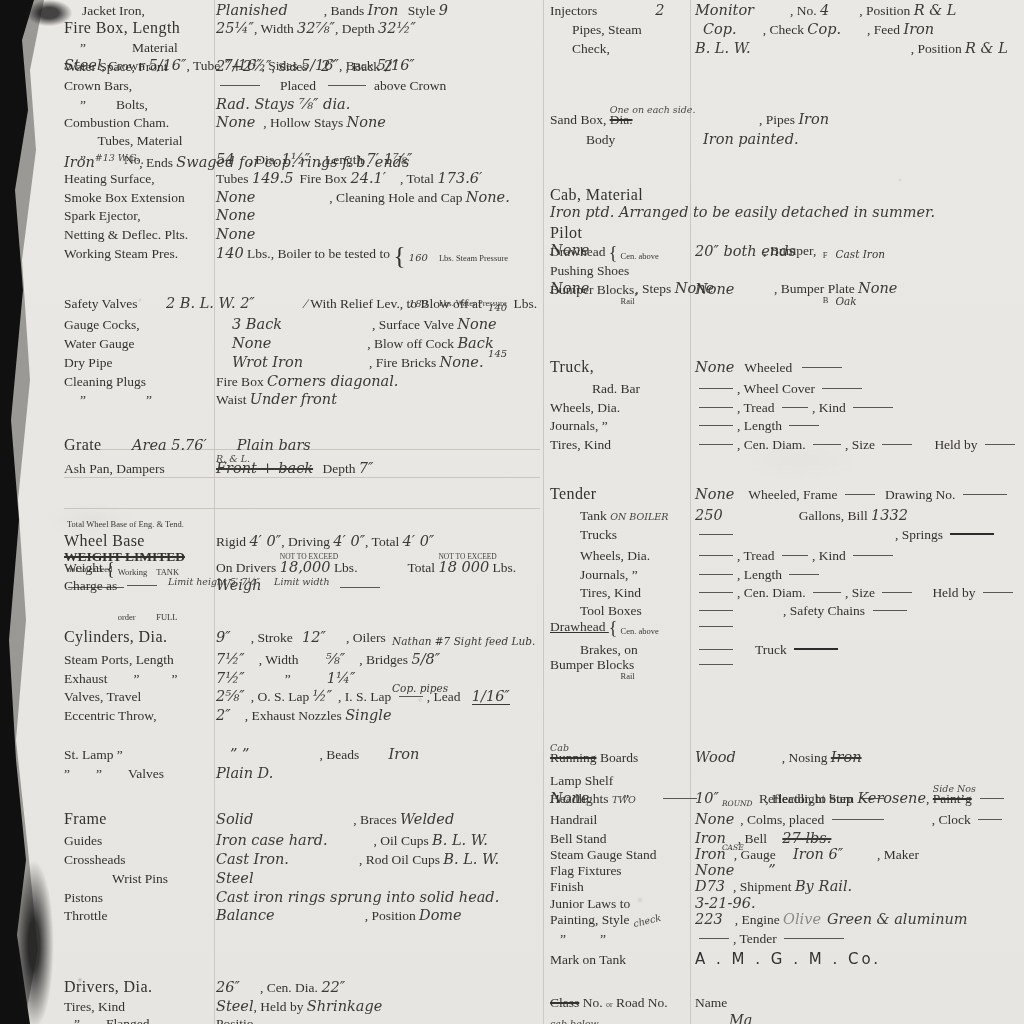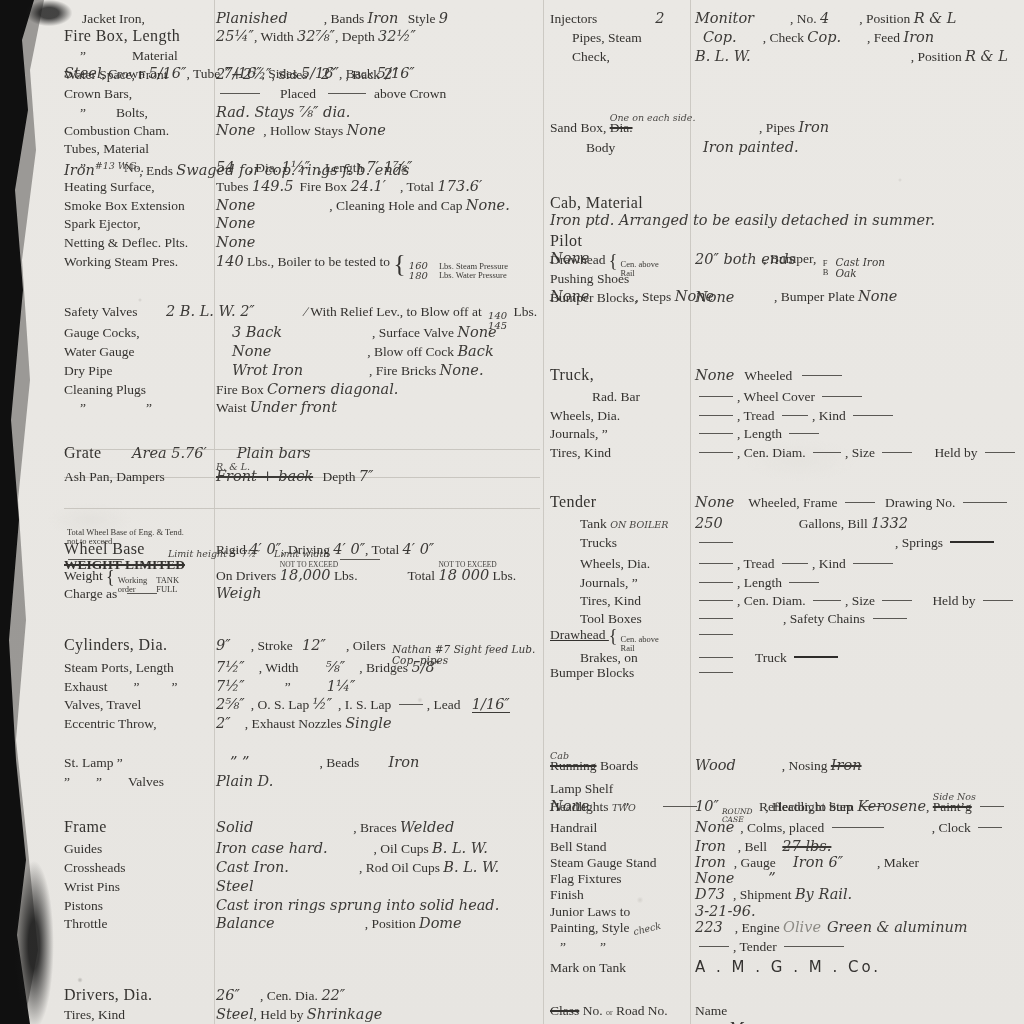--- a/index.html
+++ b/index.html
@@ -18,39 +18,39 @@
       radial-gradient(80px 30px at 800px 460px,#e2e0db 0,transparent 70%);}
   #torn1{position:absolute;left:0;top:0;width:40px;height:1024px;background:#101010;
     clip-path:polygon(0 0,34px 0,22px 40px,28px 110px,15px 190px,23px 290px,11px 420px,19px 520px,9px 640px,16px 760px,26px 860px,17px 935px,30px 1024px,0 1024px);}
   #torn2{position:absolute;left:0;top:0;width:52px;height:1024px;background:#3c3a38;opacity:.45;
     clip-path:polygon(0 0,44px 0,30px 70px,36px 150px,22px 260px,30px 380px,18px 500px,26px 620px,16px 740px,28px 850px,38px 950px,24px 1024px,0 1024px);}
   #blotch-top{position:absolute;left:26px;top:0;width:46px;height:26px;background:radial-gradient(#1a1a1a 30%,transparent 72%);opacity:.8;}
   #blotch-bottom{position:absolute;left:14px;top:860px;width:40px;height:170px;background:radial-gradient(#161616 20%,transparent 70%);opacity:.85;}
   .vrule{position:absolute;top:0;height:1024px;width:1px;background:#ccc9c3;}
   .hrule{position:absolute;height:1px;background:#c9c6c0;}
   
-  .col{position:absolute;top:8px;height:788px;}
+  .col{position:absolute;top:0;height:788px;}
   .row{position:absolute;left:0;width:100%;line-height:17px;}
   .rl{display:inline-block;vertical-align:top;white-space:nowrap;}
   .rv{display:inline-block;vertical-align:top;white-space:nowrap;}
   .sp{font-family:"Liberation Serif",serif;font-size:13.5px;color:#34322f;}
   .sh{font-family:"DejaVu Serif",serif;font-style:italic;font-size:14.5px;color:#3c3a37;}
   .shs{font-family:"DejaVu Serif",serif;font-style:italic;font-size:9.5px;color:#464440;}
   .sps{font-family:"Liberation Serif",serif;font-size:8px;color:#4a4844;}
   .big{font-size:16px;letter-spacing:.4px;}
   .bold{font-weight:bold;}
   .u{text-decoration:underline;}
   .strike{text-decoration:line-through;text-decoration-thickness:2px;}
   .undl{border-bottom:1.5px solid #3c3a37;}
   .supr{vertical-align:6px;}
   .slant{transform:rotate(-14deg);display:inline-block;}
   .faint{color:#8d8b85;}
   .dash{display:inline-block;width:34px;height:1px;background:#5a5854;vertical-align:4px;margin:0 4px;}
   .dashb{display:inline-block;width:40px;height:2.5px;background:#2e2c2a;vertical-align:4px;margin:0 4px;}
-  .stk{display:inline-flex;flex-direction:column;vertical-align:-3px;line-height:8px;font-size:8.5px;margin:0 3px;}
+  .stk{display:inline-flex;flex-direction:column;vertical-align:-3px;line-height:8px;font-size:8.5px;margin:0 3px;gap:36px;}
   .stk.hwq{font-family:"DejaVu Serif",serif;font-style:italic;font-size:10px;line-height:10px;color:#3c3a37;}
   .stk.med{font-size:10.5px;line-height:10.5px;}
   .stk.tiny{font-size:7.5px;line-height:7.5px;}
   .stk.lbl2{font-family:"Liberation Serif",serif;font-size:8.5px;line-height:8.5px;color:#3a3834;font-style:normal;}
   .brace{font-size:26px;line-height:10px;vertical-align:-6px;font-weight:300;}
   .brace2{font-size:18px;line-height:10px;vertical-align:-3px;font-weight:300;}
   .raise{vertical-align:7px;}
   .rel{position:relative;display:inline-block;}
   .abv{position:absolute;left:0;bottom:10px;white-space:nowrap;font-family:"DejaVu Serif",serif;font-style:italic;font-size:9.5px;color:#4a4845;}
   .abv.prsm{font-family:"Liberation Serif",serif;font-style:normal;font-size:7.5px;color:#454340;bottom:11px;}
@@ -73,21 +73,21 @@
     <div class="hrule" style="left: 64px; top: 508px; width: 476px;"></div>
     <div id="content">
       <div class="col" style="left: 64px; width: 478px;">
         <div class="row" style="top: 1px;"><span class="rl" style="width: 152px;"><span class="sp" style="margin-left: 18px;">Jacket Iron,</span></span><span class="rv"><span class="sh">Planished</span><span class="sp" style="margin-left: 36px;">, Bands </span><span class="sh">Iron</span><span class="sp" style="margin-left: 6px;">  Style </span><span class="sh">9</span></span></div>
         <div class="row" style="top: 19px;"><span class="rl" style="width: 152px;"><span class="sp big">Fire Box, Length</span></span><span class="rv"><span class="sh">25¼″</span><span class="sp">, Width </span><span class="sh">32⅞″</span><span class="sp">, Depth </span><span class="sh">32½″</span></span></div>
         <div class="row" style="top: 38px;"><span class="rl" style="width: 152px;"><span class="sp" style="margin-left: 16px;">”</span><span class="sp" style="margin-left: 46px;">Material</span></span><span class="rv"><span class="sh">Steel</span><span class="sp">, Crown </span><span class="sh">5/16″</span><span class="sp">, Tube </span><span class="sh">7/16″</span><span class="sp">, Sides </span><span class="sh">5/16″</span><span class="sp">, Back </span><span class="sh">5/16″</span></span></div>
         <div class="row" style="top: 57px;"><span class="rl" style="width: 152px;"><span class="sp">Water Space, Front</span></span><span class="rv"><span class="sh">2″+2½″</span><span class="sp">, Sides </span><span class="sh" style="margin-left: 10px;">2″</span><span class="sp" style="margin-left: 10px;">, Back </span><span class="sh">2″</span></span></div>
         <div class="row" style="top: 76px;"><span class="rl" style="width: 152px;"><span class="sp">Crown Bars,</span></span><span class="rv"><span class="dash" style="width: 40px;"></span><span class="sp" style="margin-left: 16px;">Placed</span><span class="dash" style="width: 38px; margin-left: 12px;"></span><span class="sp" style="margin-left: 4px;">above Crown</span></span></div>
         <div class="row" style="top: 95px;"><span class="rl" style="width: 152px;"><span class="sp" style="margin-left: 16px;">”</span><span class="sp" style="margin-left: 30px;">Bolts,</span></span><span class="rv"><span class="sh">Rad. Stays ⅞″ dia.</span></span></div>
         <div class="row" style="top: 113px;"><span class="rl" style="width: 152px;"><span class="sp">Combustion Cham.</span></span><span class="rv"><span class="sh">None</span><span class="sp" style="margin-left: 8px;">, Hollow Stays </span><span class="sh">None</span></span></div>
-        <div class="row" style="top: 131px;"><span class="rl" style="width: 152px;"><span class="sp">Tubes, Material</span></span><span class="rv"><span class="sh">Iron</span><span class="shs supr">#13 W.G.</span><span class="sp">, Ends </span><span class="sh">Swaged for cop. rings f. b. ends</span></span></div>
+        <div class="row" style="top: 131px;"><span class="rl" style="width: 152px; text-align: center;"><span class="sp">Tubes, Material</span></span><span class="rv"><span class="sh">Iron</span><span class="shs supr">#13 W.G.</span><span class="sp">, Ends </span><span class="sh">Swaged for cop. rings f. b. ends</span></span></div>
         <div class="row" style="top: 150px;"><span class="rl" style="width: 152px;"><span class="sp" style="margin-left: 16px;">”</span><span class="sp" style="margin-left: 38px;">No.</span></span><span class="rv"><span class="sh">54</span><span class="sp" style="margin-left: 14px;">, Dia. </span><span class="sh">1½″</span><span class="sp" style="margin-left: 8px;">, Length </span><span class="sh">7′ 1⅞″</span></span></div>
         <div class="row" style="top: 169px;"><span class="rl" style="width: 152px;"><span class="sp">Heating Surface,</span></span><span class="rv"><span class="sp">Tubes </span><span class="sh">149.5</span><span class="sp" style="margin-left: 6px;">Fire Box </span><span class="sh">24.1′</span><span class="sp" style="margin-left: 14px;">, Total </span><span class="sh">173.6′</span></span></div>
         <div class="row" style="top: 188px;"><span class="rl" style="width: 152px;"><span class="sp">Smoke Box Extension</span></span><span class="rv"><span class="sh">None</span><span class="sp" style="margin-left: 74px;">, Cleaning Hole and Cap </span><span class="sh">None.</span></span></div>
         <div class="row" style="top: 206px;"><span class="rl" style="width: 152px;"><span class="sp">Spark Ejector,</span></span><span class="rv"><span class="sh">None</span></span></div>
         <div class="row" style="top: 225px;"><span class="rl" style="width: 152px;"><span class="sp">Netting &amp; Deflec. Plts.</span></span><span class="rv"><span class="sh">None</span></span></div>
         <div class="row" style="top: 244px;"><span class="rl" style="width: 152px;"><span class="sp">Working Steam Pres.</span></span><span class="rv"><span class="sh">140</span><span class="sp"> Lbs., Boiler to be tested to </span><span class="sp brace">{</span><span class="stk hwq ">
               <span>160</span>
               <span>180</span>
             </span><span class="stk lbl2 lbl2" style="margin-left: 8px;">
               <span>Lbs. Steam Pressure</span>
@@ -124,21 +124,21 @@
             </span></span></div>
         <div class="row" style="top: 650px;"><span class="rl" style="width: 152px;"><span class="sp">Steam Ports, Length</span></span><span class="rv"><span class="sh">7½″</span><span class="sp" style="margin-left: 14px;">, Width </span><span class="sh" style="margin-left: 24px;">⅝″</span><span class="sp" style="margin-left: 14px;">, Bridges </span><span class="sh">5/8″</span></span></div>
         <div class="row" style="top: 669px;"><span class="rl" style="width: 152px;"><span class="sp">Exhaust</span><span class="sp" style="margin-left: 26px;">”</span><span class="sp" style="margin-left: 32px;">”</span></span><span class="rv"><span class="sh">7½″</span><span class="sp" style="margin-left: 40px;">”</span><span class="sh" style="margin-left: 36px;">1¼″</span></span></div>
         <div class="row" style="top: 687px;"><span class="rl" style="width: 152px;"><span class="sp">Valves, Travel</span></span><span class="rv"><span class="sh">2⅝″</span><span class="sp" style="margin-left: 6px;">, O. S. Lap </span><span class="sh">½″</span><span class="sp" style="margin-left: 6px;">, I. S. Lap </span><span class="dash" style="width: 24px;"></span><span class="sp">, Lead </span><span class="sh undl" style="margin-left: 8px;">1/16″</span></span></div>
         <div class="row" style="top: 706px;"><span class="rl" style="width: 152px;"><span class="sp">Eccentric Throw,</span></span><span class="rv"><span class="sh">2″</span><span class="sp" style="margin-left: 14px;">, Exhaust Nozzles </span><span class="sh">Single</span></span></div>
         <div class="row" style="top: 745px;"><span class="rl" style="width: 152px;"><span class="sp">St. Lamp ”</span></span><span class="rv"><span class="sh" style="margin-left: 14px;">”   ”</span><span class="sp" style="margin-left: 70px;">, Beads </span><span class="sh" style="margin-left: 26px;">Iron</span></span></div>
         <div class="row" style="top: 764px;"><span class="rl" style="width: 152px;"><span class="sp">”</span><span class="sp" style="margin-left: 26px;">”</span><span class="sp" style="margin-left: 26px;">Valves</span></span><span class="rv"><span class="sh">Plain D.</span></span></div>
         <div class="row" style="top: 810px;"><span class="rl" style="width: 152px;"><span class="sp big">Frame</span></span><span class="rv"><span class="sh">Solid</span><span class="sp" style="margin-left: 100px;">, Braces </span><span class="sh">Welded</span></span></div>
         <div class="row" style="top: 831px;"><span class="rl" style="width: 152px;"><span class="sp">Guides</span></span><span class="rv"><span class="sh">Iron case hard.</span><span class="sp" style="margin-left: 46px;">, Oil Cups </span><span class="sh">B. L. W.</span></span></div>
         <div class="row" style="top: 850px;"><span class="rl" style="width: 152px;"><span class="sp">Crossheads</span></span><span class="rv"><span class="sh">Cast Iron.</span><span class="sp" style="margin-left: 70px; text-align: right;">, Rod Oil Cups </span><span class="sh">B. L. W.</span></span></div>
-        <div class="row" style="top: 869px;"><span class="rl" style="width: 152px;"><span class="sp">Wrist Pins</span></span><span class="rv"><span class="sh">Steel</span></span></div>
+        <div class="row" style="top: 869px;"><span class="rl" style="width: 152px; text-align: center;"><span class="sp">Wrist Pins</span></span><span class="rv"><span class="sh">Steel</span></span></div>
         <div class="row" style="top: 888px;"><span class="rl" style="width: 152px;"><span class="sp">Pistons</span></span><span class="rv"><span class="sh">Cast iron rings sprung into solid head.</span></span></div>
         <div class="row" style="top: 906px;"><span class="rl" style="width: 152px;"><span class="sp">Throttle</span></span><span class="rv"><span class="sh">Balance</span><span class="sp" style="margin-left: 90px;">, Position </span><span class="sh">Dome</span></span></div>
         <div class="row" style="top: 978px;"><span class="rl" style="width: 152px;"><span class="sp big">Drivers, Dia.</span></span><span class="rv"><span class="sh">26″</span><span class="sp" style="margin-left: 20px;">, Cen. Dia. </span><span class="sh">22″</span></span></div>
         <div class="row" style="top: 997px;"><span class="rl" style="width: 152px;"><span class="sp">Tires, Kind</span></span><span class="rv"><span class="sh">Steel</span><span class="sp">, Held by </span><span class="sh">Shrinkage</span></span></div>
         <div class="row" style="top: 1014px;"><span class="rl" style="width: 152px;"><span class="sp" style="margin-left: 10px;">”</span><span class="sp" style="margin-left: 26px;">Flanged</span></span><span class="rv"><span class="sp">Positio</span></span></div>
       </div>
       <div class="col" style="left: 550px; width: 474px;">
         <div class="row" style="top: 1px;"><span class="rl" style="width: 145px;"><span class="sp">Injectors</span><span class="sh" style="margin-left: 58px;">2</span></span><span class="rv"><span class="sh">Monitor</span><span class="sp" style="margin-left: 36px;">, No. </span><span class="sh">4</span><span class="sp" style="margin-left: 30px;">, Position </span><span class="sh">R &amp; L</span></span></div>
         <div class="row" style="top: 20px;"><span class="rl" style="width: 145px;"><span class="sp" style="margin-left: 22px;">Pipes, Steam</span></span><span class="rv"><span class="sh" style="margin-left: 8px;">Cop.</span><span class="sp" style="margin-left: 26px;">, Check </span><span class="sh">Cop.</span><span class="sp" style="margin-left: 26px;">, Feed </span><span class="sh">Iron</span></span></div>
         <div class="row" style="top: 39px;"><span class="rl" style="width: 145px;"><span class="sp" style="margin-left: 22px;">Check,</span></span><span class="rv"><span class="sh">B. L. W.</span><span class="sp" style="margin-left: 160px;">, Position </span><span class="sh">R &amp; L</span></span></div>

